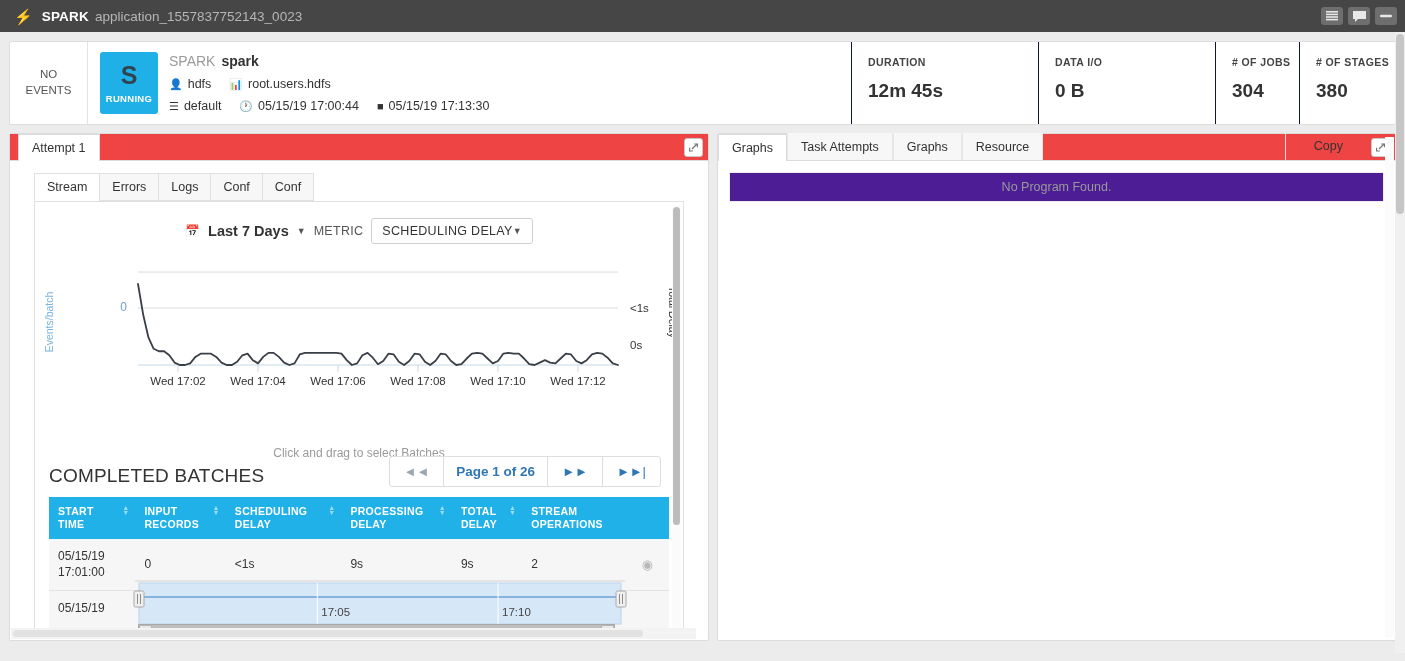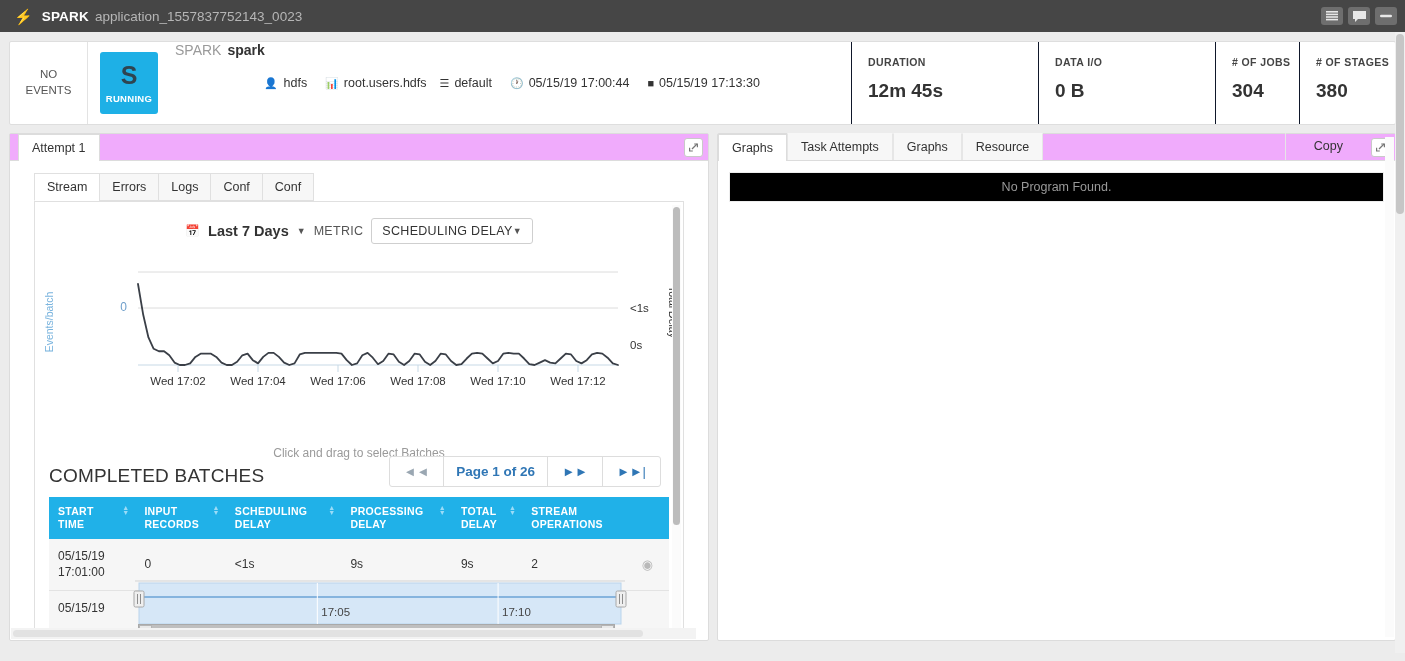--- a/index.html
+++ b/index.html
@@ -47,21 +47,21 @@
     border-right: 1px solid #e3e3e3;
   }
   .status-block { display: flex; align-items: center; padding: 0 0 0 12px; }
   .status-badge {
     width: 58px; height: 62px; background: #1eb0e6;
     border-radius: 3px; color: #3a4a52;
     display: flex; flex-direction: column; align-items: center; justify-content: center;
   }
   .status-badge .letter { font-size: 25px; font-weight: bold; color: #2f4450; line-height: 1; margin-bottom: 5px;}
   .status-badge .state { font-size: 9.5px; font-weight: bold; color: #ffffff; letter-spacing: .3px; }
-  .app-meta { padding-left: 17px; display: flex; flex-direction: row; justify-content: center; gap: 0;}
+  .app-meta { padding-left: 11px; display: flex; flex-direction: column; justify-content: center; gap: 8px;}
   .app-meta .line1 { font-size: 14px; color: #9a9a9a; }
   .app-meta .line1 b { color: #333; margin-left: 6px; }
   .app-meta .row { display: flex; align-items: center; font-size: 12.5px; color: #333; gap: 5px; }
   .app-meta .row .item { display: flex; align-items: center; gap: 5px; margin-right: 13px; }
   .mini-icon { color: #333; font-size: 11px; display:inline-flex; align-items:center;}
   .summary .spacer { flex: 1; }
   .stat {
     border-left: 1px solid #0f172a;
     padding: 14px 16px 0 16px;
     min-width: 70px;
@@ -74,21 +74,21 @@
   .stat.w-stages { width: 96px; }
 
   
   .panels { display: flex; padding: 8px 9px 0 9px; gap: 8px; height: 516px; }
   .panel { background: #fff; border: 1px solid #dcdcdc; border-radius: 2px; position: relative; }
   .panel-left { width: 700px; }
   .panel-right { flex: 1; }
 
   .tabbar {
     height: 27px; display: flex; align-items: flex-end;
-    border-bottom: 1px solid #dcdcdc; background: #f0abfc; position: relative;
+    border-bottom: 1px solid #dcdcdc; background: #ef4444; position: relative;
     padding-left: 8px;
   }
   .tab {
     font-size: 12.5px; color: #333;
     padding: 5px 13px 5px 13px; height: 27px;
     border: 1px solid transparent; border-bottom: none;
     line-height: 16px; white-space: nowrap;
   }
   .tab.active { border-color: #dcdcdc; background: #fff; margin-bottom: -1px; padding-bottom: 6px; }
   .tab.plain { border-left: 1px solid #e6e6e6; border-right: 1px solid #e6e6e6; background: #f7f7f7; }
@@ -169,21 +169,21 @@
   }
   table.batches td {
     font-size: 12px; color: #333; padding: 9px 6px 9px 9px; background: #f6f6f6;
     border-bottom: 1px solid #e3e3e3; vertical-align: middle;
   }
   table.batches td.time { line-height: 1.35; }
   .eye { color: #b9b9b9; font-size: 13px; }
 
   
   .no-program {
-    margin: 11px 11px 0 11px; background: #000000; border: 1px solid #ededed;
+    margin: 11px 11px 0 11px; background: #4c1d95; border: 1px solid #ededed;
     height: 30px; display: flex; align-items: center; justify-content: center;
     color: #999; font-size: 12.5px;
   }
 
   
   .vscroll {
     position: absolute; right: 2px; top: 3px; width: 9px; bottom: 3px;
     background: #fbfbfb;
   }
   .vscroll .thumb { position: absolute; left: 1px; width: 7px; border-radius: 4px; background: #bcbcbc; }

